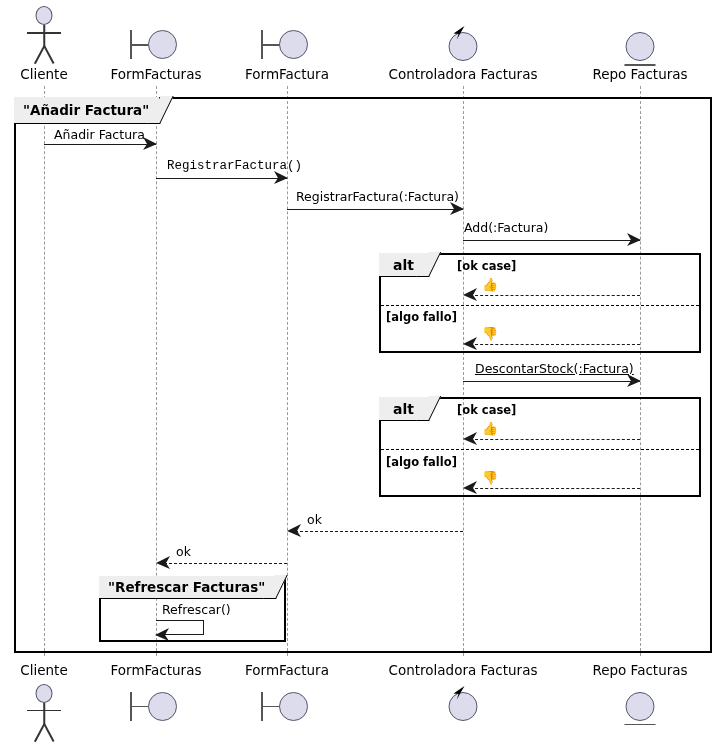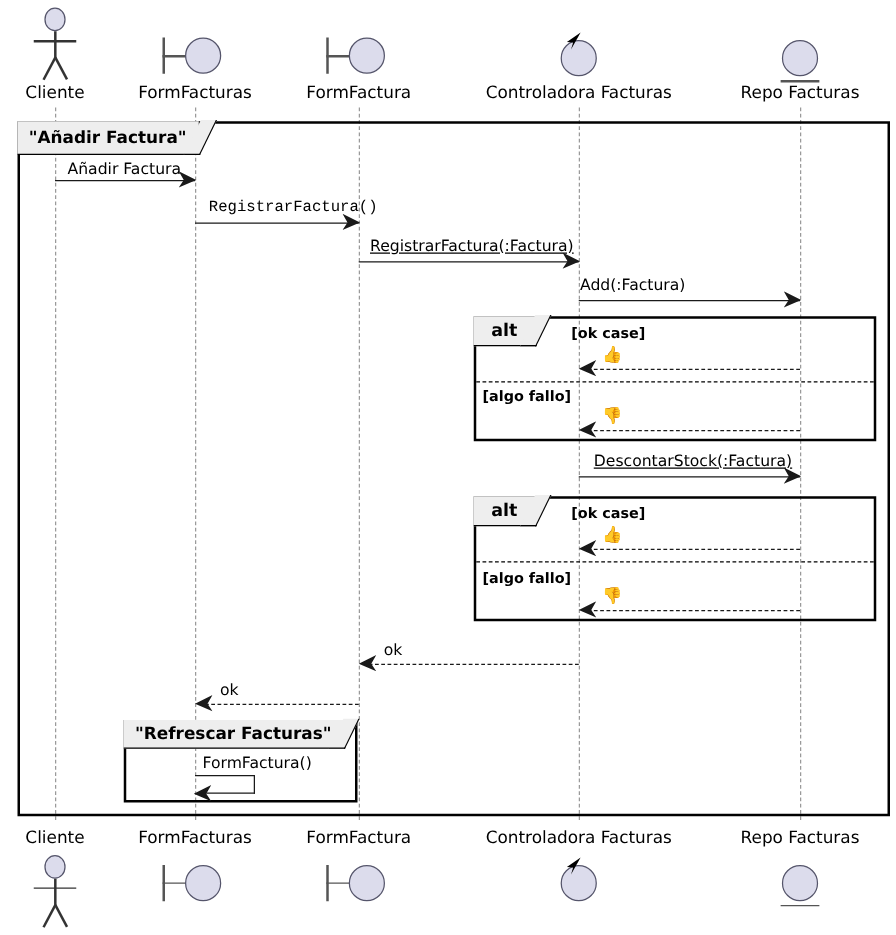--- a/index.html
+++ b/index.html
@@ -149,21 +149,21 @@
   </div>
 
   <div class="msg-label" style="left:167px; top:160px;font-family:Liberation Mono, monospace;">RegistrarFactura()</div>
   <div class="msg-line" style="left:156px; top:178px; width:131px;"></div>
   <div class="arrow" style="left:274px; top:171px;">
     <svg width="14" height="14" viewBox="0 0 14 14">
         <path d="M0 0 L14 7 L0 13 L4 7 Z" fill="#1a1a1a"></path>
       </svg>
   </div>
 
-  <div class="msg-label" style="left:296px; top:191px;text-decoration:underline;">RegistrarFactura(:Factura)</div>
+  <div class="msg-label" style="left:296px; top:191px;">RegistrarFactura(:Factura)</div>
   <div class="msg-line" style="left:287px; top:209px; width:176px;"></div>
   <div class="arrow" style="left:450px; top:202px;">
     <svg width="14" height="14" viewBox="0 0 14 14">
         <path d="M0 0 L14 7 L0 13 L4 7 Z" fill="#1a1a1a"></path>
       </svg>
   </div>
 
   <div class="msg-label" style="left:464px; top:222px;">Add(:Factura)</div>
   <div class="msg-line" style="left:463px; top:240px; width:177px;"></div>
   <div class="arrow" style="left:627px; top:233px;">
@@ -247,21 +247,21 @@
         <path d="M14 0 L0 7 L14 13 L10 7 Z" fill="#1a1a1a"></path>
       </svg>
   </div>
 
   <div class="frame" style="left:99px; top:576px; width:187px; height:66px;"></div>
   <div class="group-tab" style="left:99px; top:576px; height:23px;">
     <span class="tab-text">"Refrescar Facturas"</span>
     <span class="tab-notch"></span>
   </div>
 
-  <div class="msg-label" style="left:162px; top:604px;">FormFactura()</div>
+  <div class="msg-label" style="left:162px; top:604px;">Refrescar()</div>
   <div class="self-top" style="left:156px; top:620px; width:48px;"></div>
   <div class="self-right" style="left:203px; top:620px; height:15px;"></div>
   <div class="self-bot" style="left:165px; top:634px; width:39px;"></div>
   <div class="arrow" style="left:155px; top:628px;">
     <svg width="14" height="14" viewBox="0 0 14 14">
         <path d="M14 0 L0 7 L14 13 L10 7 Z" fill="#1a1a1a"></path>
       </svg>
   </div>
 
   <div class="participant" style="left:44px; top:664px; width:120px;">

